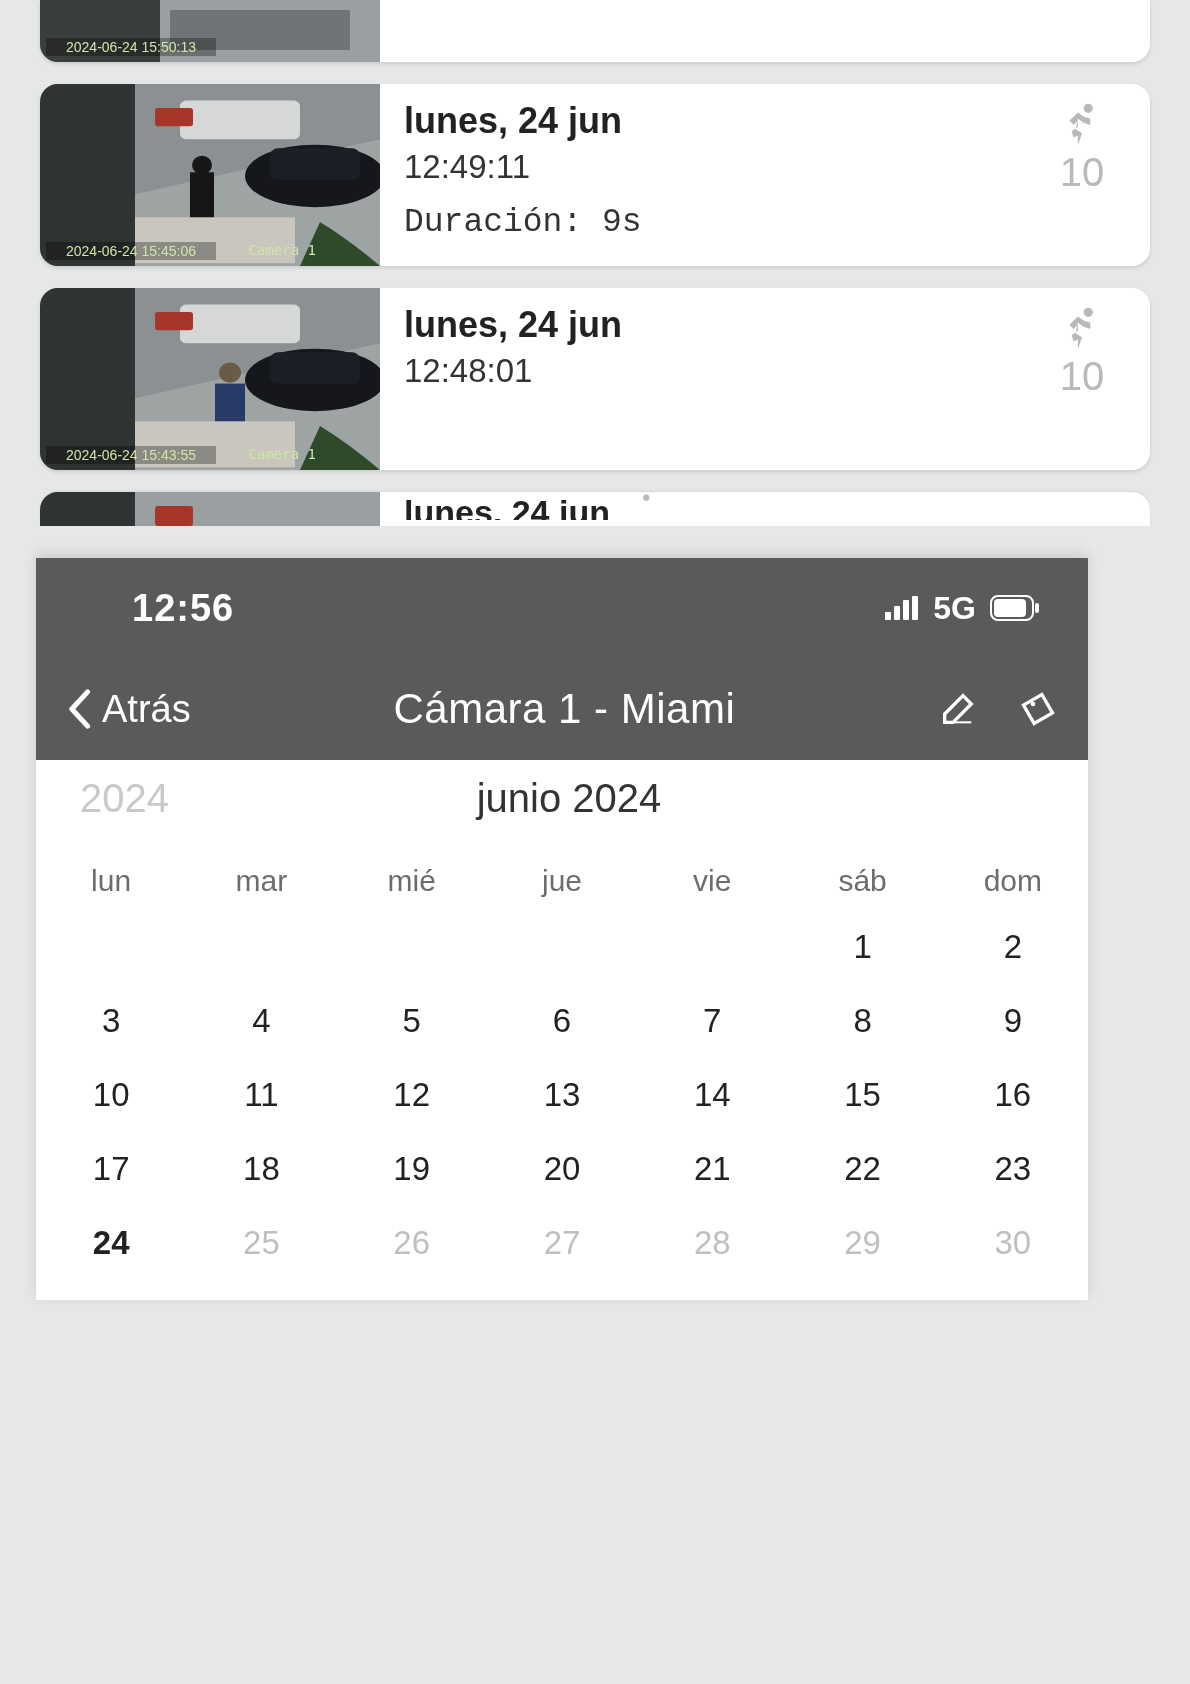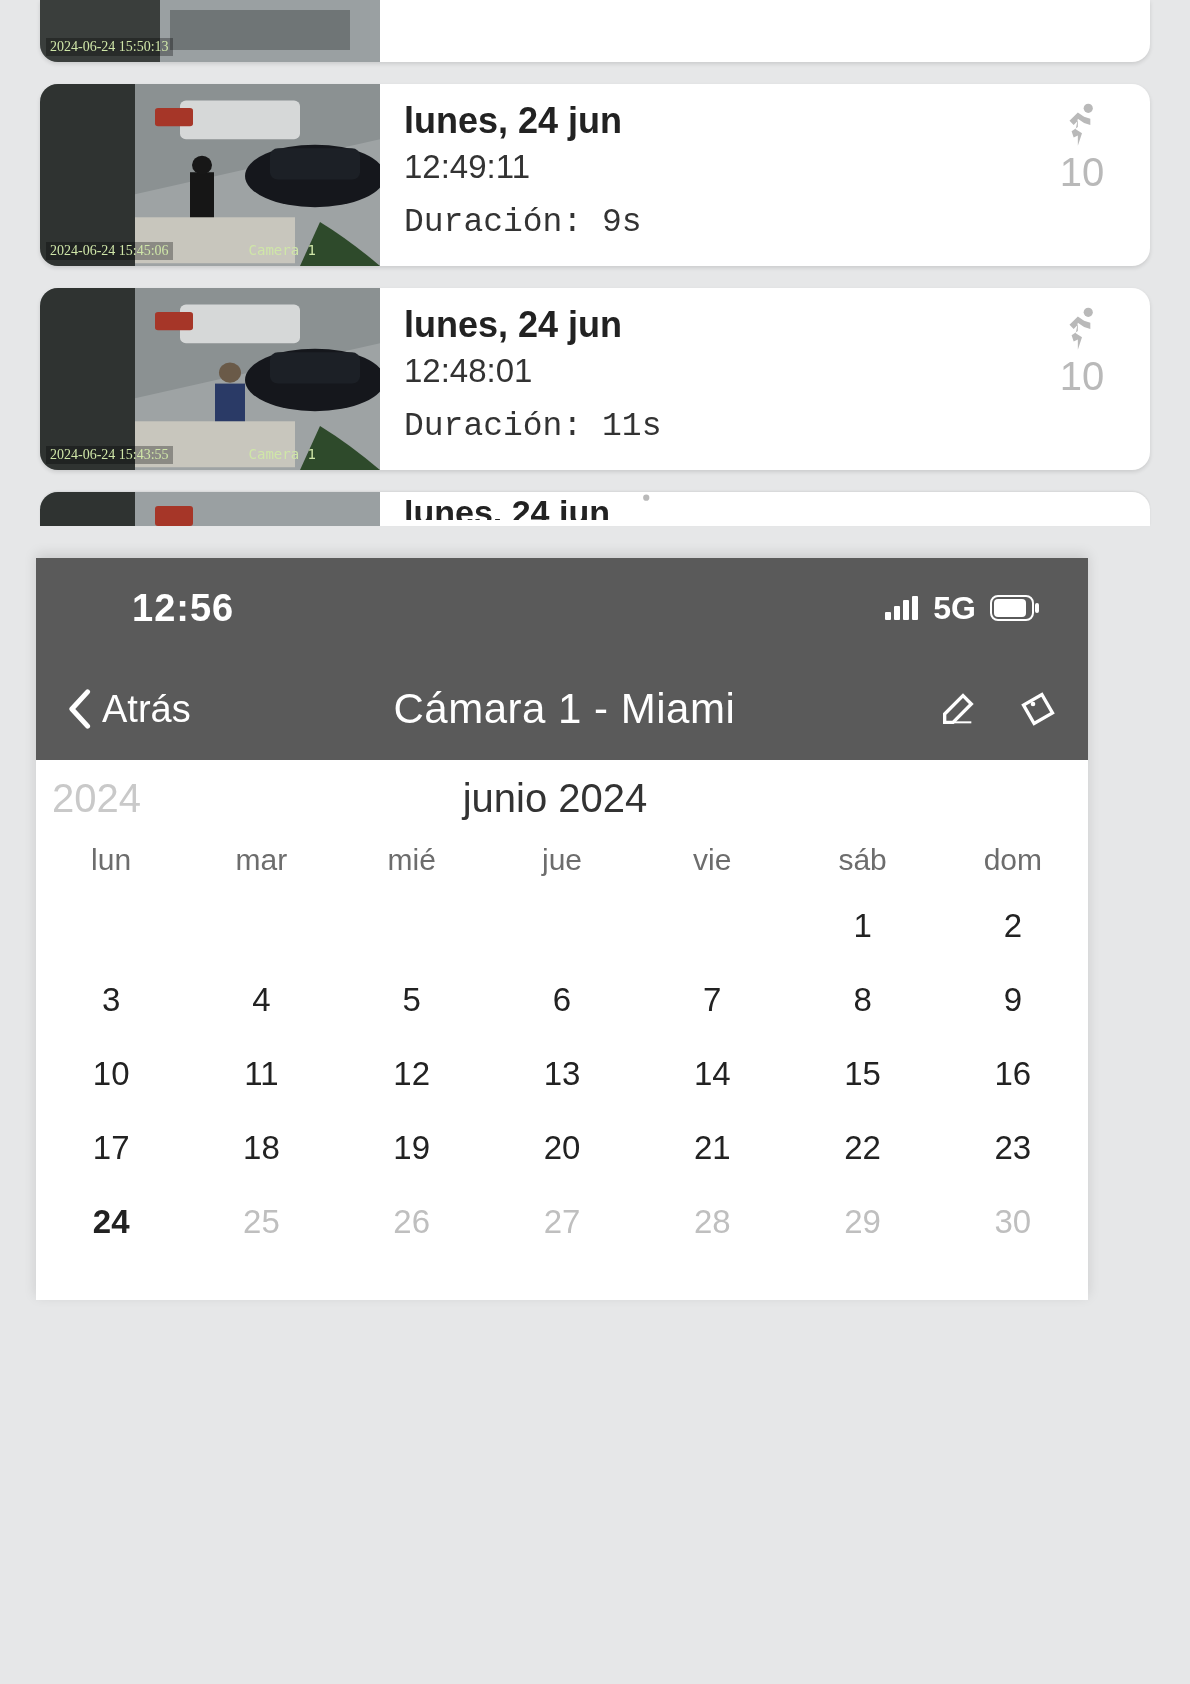--- a/index.html
+++ b/index.html
@@ -8,21 +8,21 @@
 
   
   .events { padding: 0 40px; background:#e6e7e8; }
   .event-card {
     background:#fff; border-radius:18px; display:flex; overflow:hidden;
     box-shadow: 0 2px 4px rgba(0,0,0,0.12);
     margin-bottom:22px;
   }
   .thumb { width:340px; height:182px; position:relative; flex:0 0 340px; }
   .thumb svg { width:100%; height:100%; display:block; }
-  .thumb .ts-overlay { position:absolute; bottom:6px; left:6px; color:#cfe6a8; font-size:14px; font-family:Liberation Serif, serif; background:rgba(0,0,0,.3); padding:1px 4px; }
+  .thumb .ts-overlay { position:absolute; bottom:6px; left:6px; color:#cfe6a8; font-size:14px; font-family:Liberation Sans, sans-serif; background:rgba(0,0,0,.3); padding:1px 20px; }
   .thumb .cam-overlay { position:absolute; bottom:8px; right:64px; color:#cfe6a8; font-size:14px; font-family:monospace; }
   .meta { flex:1; padding:16px 24px 10px 24px; display:flex; align-items:flex-start; }
   .meta-text { flex:1; }
   .date { font-size:36px; font-weight:600; color:#222; margin-bottom:6px; }
   .time { font-size:33px; color:#333; margin-bottom:18px; }
   .dur  { font-size:33px; color:#333;font-family:Liberation Mono, monospace; }
   .badge { width:88px; display:flex; flex-direction:column; align-items:center; color:#b9b9b9; }
   .badge svg { width:50px; height:50px; fill:#b9b9b9; }
   .badge-num { font-size:40px; margin-top:0px; color:#b9b9b9; }
 
@@ -48,24 +48,24 @@
   .sb-right svg { fill:#fff; }
 
   .navbar { background:#5a5a5a; color:#fff; height:102px; display:flex; align-items:center; padding:0 30px;gap:10px; }
   .nav-back { display:flex; align-items:center; gap:10px; font-size:38px; }
   .chev { width:26px; height:40px; }
   .nav-title { flex:1; text-align:center; font-size:42px; font-weight:400; letter-spacing:0.5px; }
   .nav-actions { display:flex; gap:40px; align-items:center; }
   .nav-actions svg { width:40px; height:40px; fill:none; stroke:#fff; stroke-width:2; }
 
   .calwrap { background:#fff; padding:16px 0 0 0; }
-  .calhead { display:flex; align-items:center; padding:0 30px 14px 16px; }
+  .calhead { display:flex; align-items:center; padding:0 30px 14px 44px; }
   .year-faded { color:#c9c9c9; font-size:40px; font-weight:400; width:140px;}
   .month { flex:1; text-align:center; font-size:40px; color:#333; }
-  .cal-grid { display:grid; grid-template-columns: repeat(7, 1fr); text-align:center; }
+  .cal-grid { display:grid; grid-template-columns: repeat(7, 1fr); text-align:center;margin-top:21px; }
   .dow { color:#6d6d6d; font-size:30px; padding:8px 0 12px 0; font-weight:400;}
   .day { font-size:33px; color:#222; padding:18px 0; }
   .day.future { color:#bfbfbf; }
   .day.today { font-weight:700; }
   .day.blank { visibility:hidden; }
 
   
   .phone { left:36px; width:1052px; top:558px; height:742px; }
 
 </style>
@@ -138,21 +138,20 @@
           <path d="M280 150 q30 20 60 48 L340 198 L260 198 z" fill="#2e4a2b"></path>
           <rect x="95" y="145" width="160" height="50" fill="#c8c6bd"></rect>
         </svg>
         <span class="ts-overlay">2024-06-24 15:43:55</span>
         <span class="cam-overlay">Camera 1</span>
       </div>
       <div class="meta">
         <div class="meta-text">
           <div class="date">lunes, 24 jun</div>
           <div class="time">12:48:01</div>
-          <div class="dur">Duración: 11s</div>
         </div>
         <div class="badge">
           <svg viewBox="0 0 24 24">
             <circle cx="15" cy="4" r="2.2"></circle>
             <path d="M10 22l2-6-3-2 1-5 3 2 3 1v-3l-3-1-3-2-4 4 2 2 2-2 0 3-3 2 1 3 2-1 0 5z"></path>
           </svg>
           <div class="badge-num">10</div>
         </div>
       </div>
     </div>

